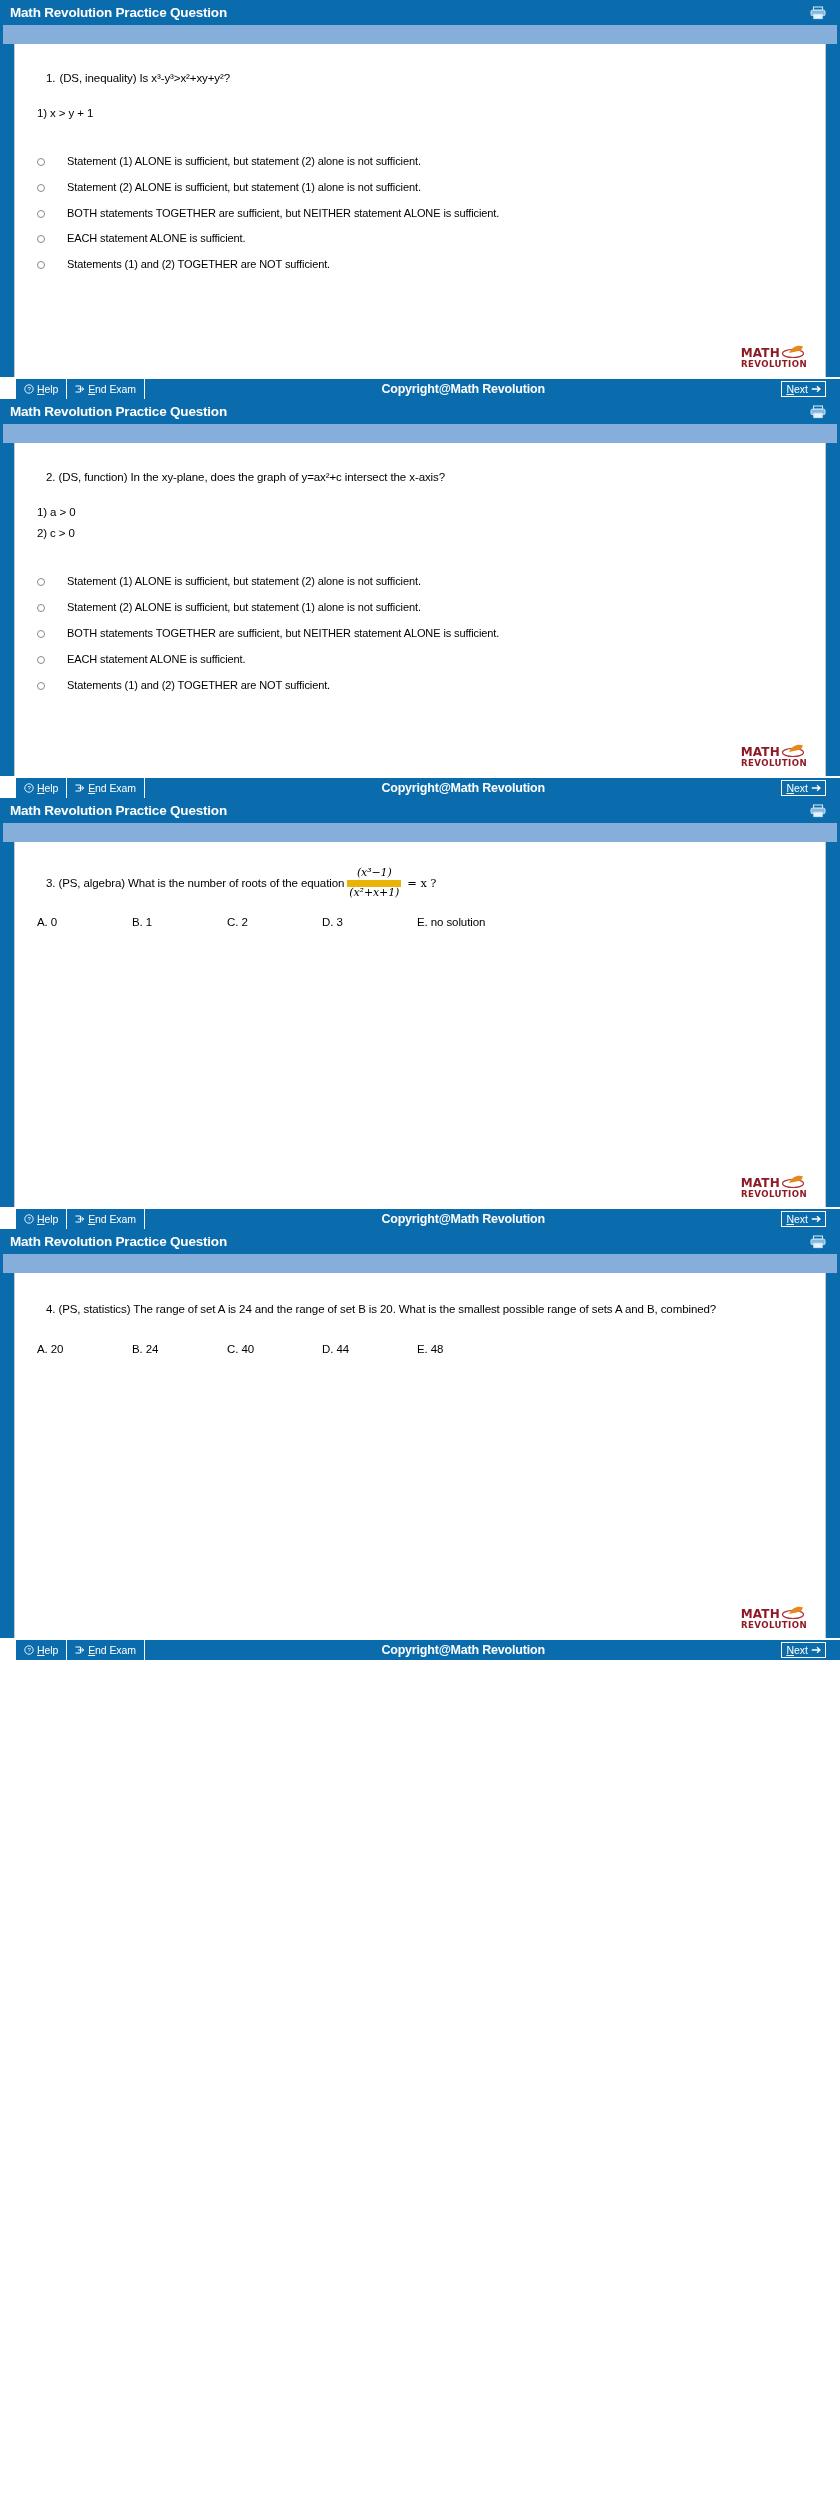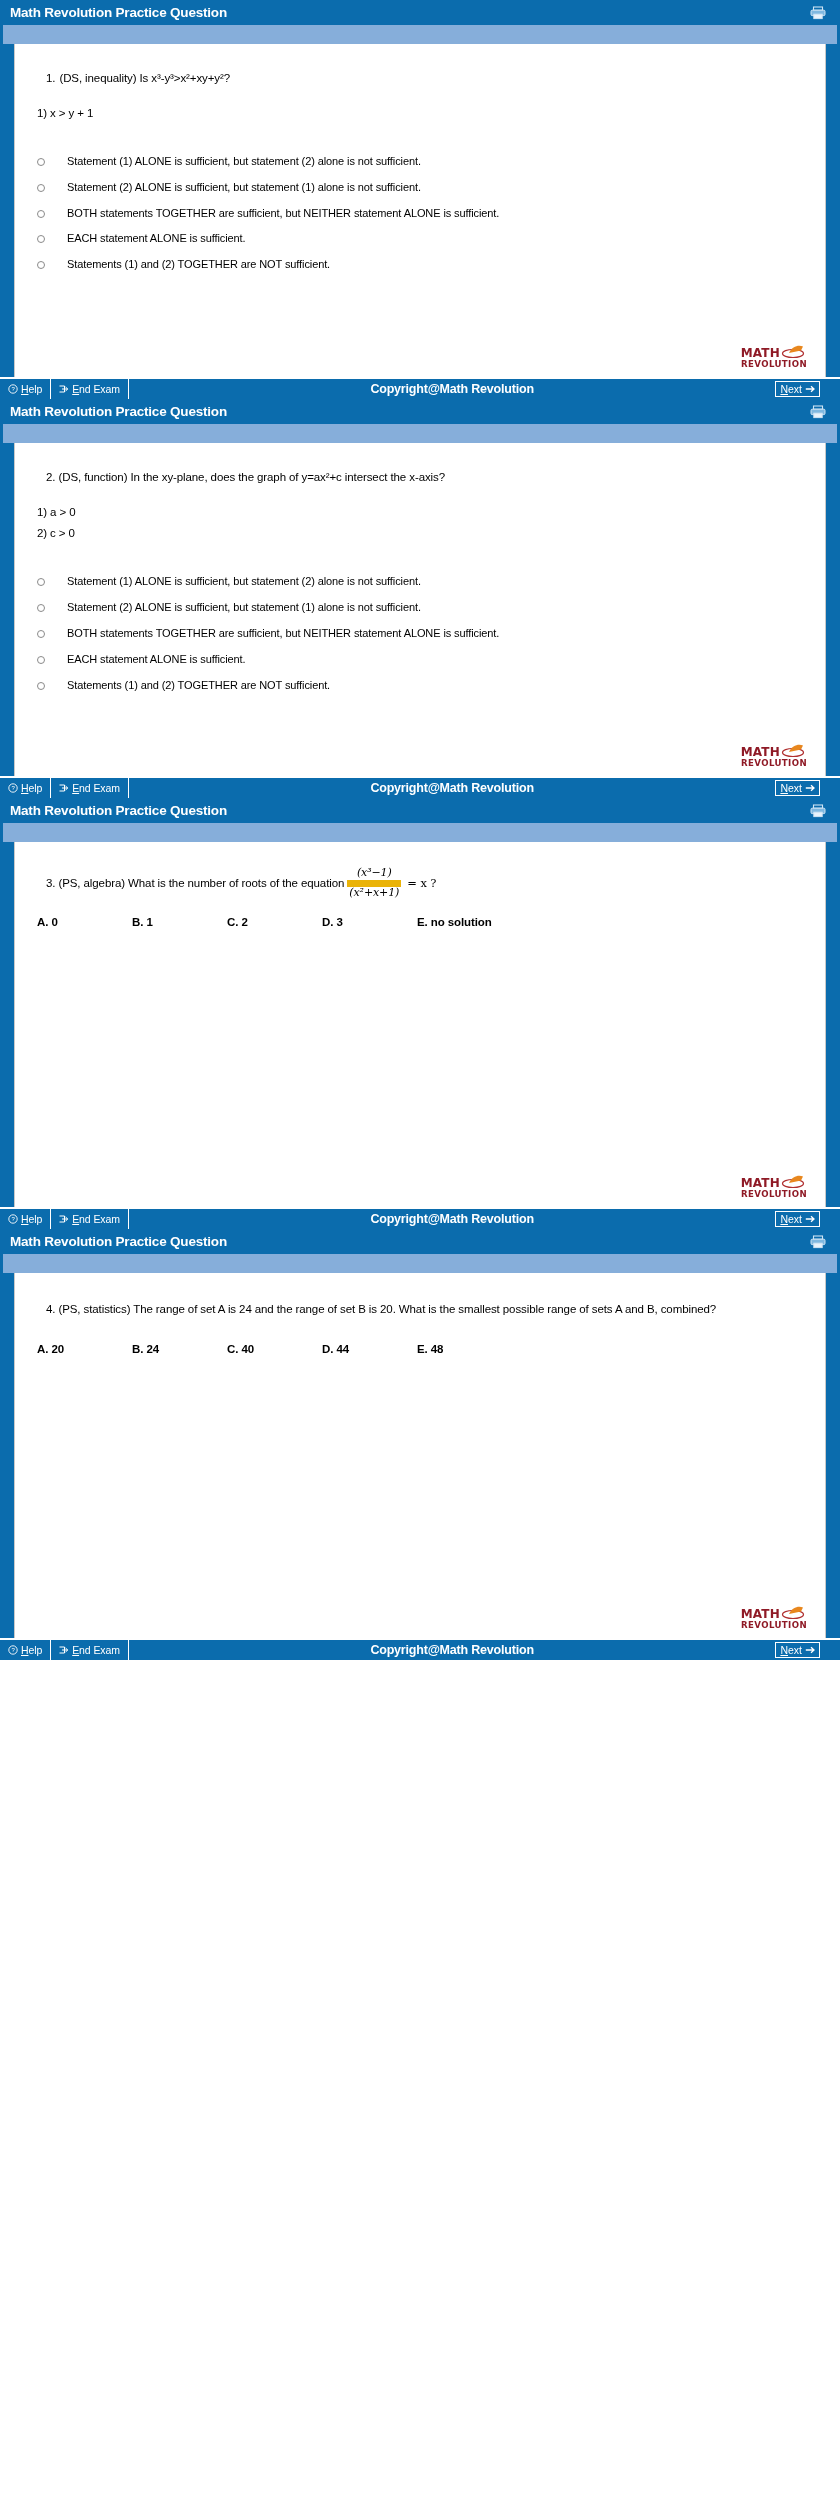--- a/index.html
+++ b/index.html
@@ -125,21 +125,21 @@
     line-height: 1.3;
   }
   
   .ps-choices {
     margin-top: 16px;
     display: flex;
     font-size: 11.5px;
     color: #000;
     letter-spacing: -0.1px;
   }
-  .ps-choice { width: 95px; flex: 0 0 auto; font-weight: bold; }
+  .ps-choice { width: 95px; flex: 0 0 auto; }
   .ps-choice:last-child { width: auto; }
 
   
   .frac {
     display: inline-block;
     vertical-align: middle;
     text-align: center;
     font-family: "DejaVu Serif", serif;
     font-style: italic;
     font-size: 11px;
@@ -188,20 +188,21 @@
   }
 
   
   .toolbar {
     height: 20px;
     background: #0b6cad;
     display: flex;
     align-items: stretch;
     position: relative;
     border-top: 2px solid #ffffff;
+    margin-left: 16px;
   }
   .tb-left { display: flex; align-items: stretch; }
   .tb-btn {
     display: flex;
     align-items: center;
     gap: 3px;
     padding: 0 8px;
     color: #ffffff;
     font-size: 10.5px;
     border-left: 1px solid #ffffff;
@@ -217,21 +218,21 @@
     align-items: center;
     justify-content: center;
     color: #ffffff;
     font-size: 12.5px;
     font-weight: bold;
     letter-spacing: -0.2px;
   }
   .tb-right {
     display: flex;
     align-items: center;
-    padding-right: 20px;
+    padding-right: 14px;
   }
   .next-btn {
     border: 1px solid #ffffff;
     color: #ffffff;
     font-size: 10.5px;
     padding: 1px 4px 1px 4px;
     display: flex;
     align-items: center;
     gap: 3px;
     white-space: nowrap;

